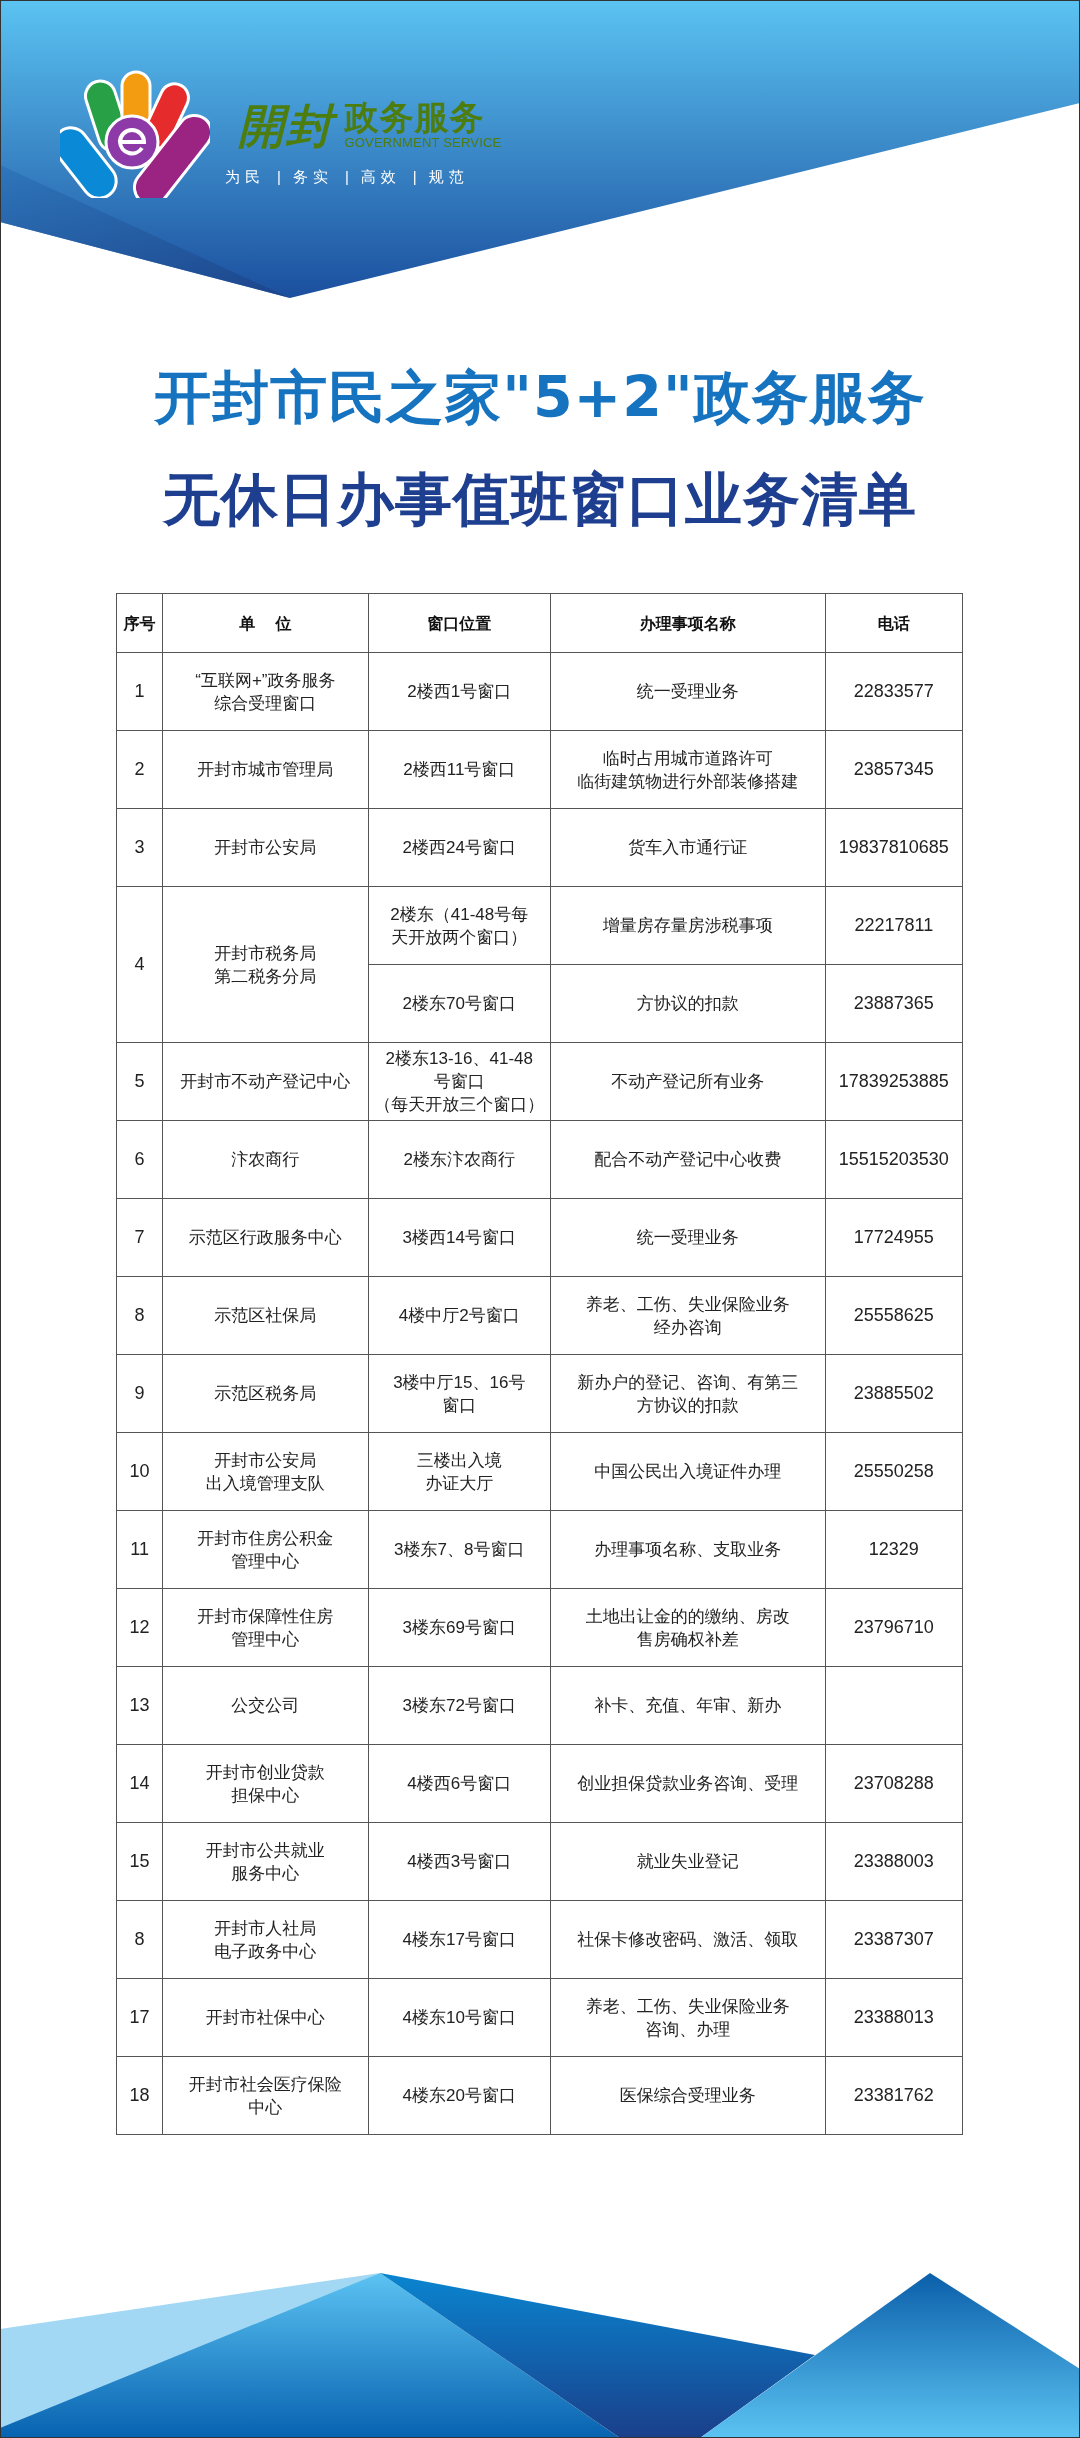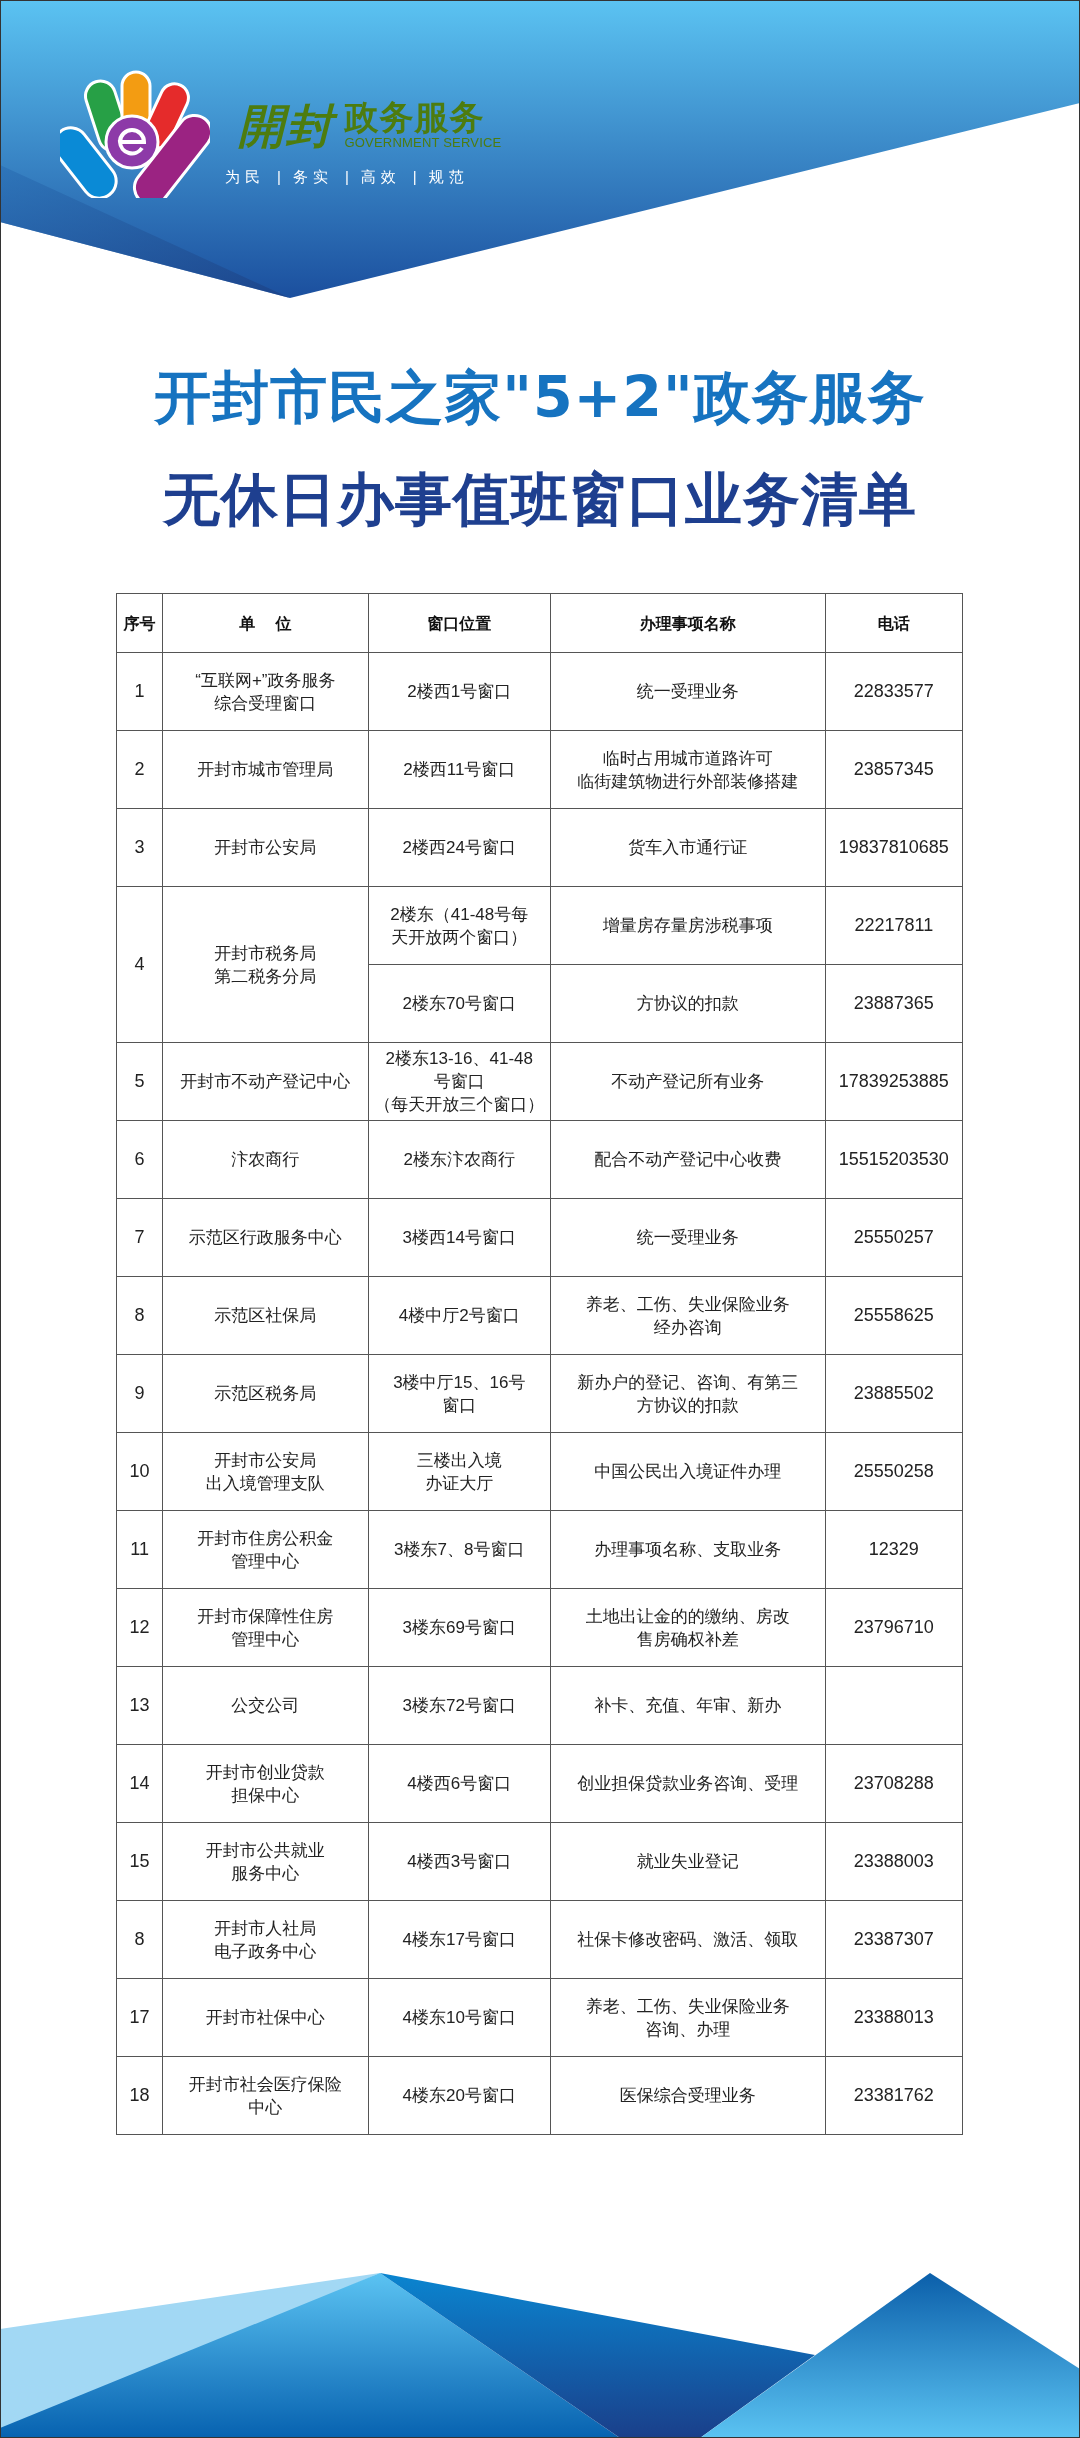--- a/index.html
+++ b/index.html
@@ -186,21 +186,21 @@
         <td class="unit ml">汴农商行</td>
         <td class="ml">2楼东汴农商行</td>
         <td class="ml">配合不动产登记中心收费</td>
         <td class="tel">15515203530</td>
       </tr>
       <tr>
         <td class="no">7</td>
         <td class="unit ml">示范区行政服务中心</td>
         <td class="ml">3楼西14号窗口</td>
         <td class="ml">统一受理业务</td>
-        <td class="tel">25550257</td>
+        <td class="tel">17724955</td>
       </tr>
       <tr>
         <td class="no">8</td>
         <td class="unit ml">示范区社保局</td>
         <td class="ml">4楼中厅2号窗口</td>
         <td class="ml">养老、工伤、失业保险业务
 经办咨询</td>
         <td class="tel">25558625</td>
       </tr>
       <tr>

